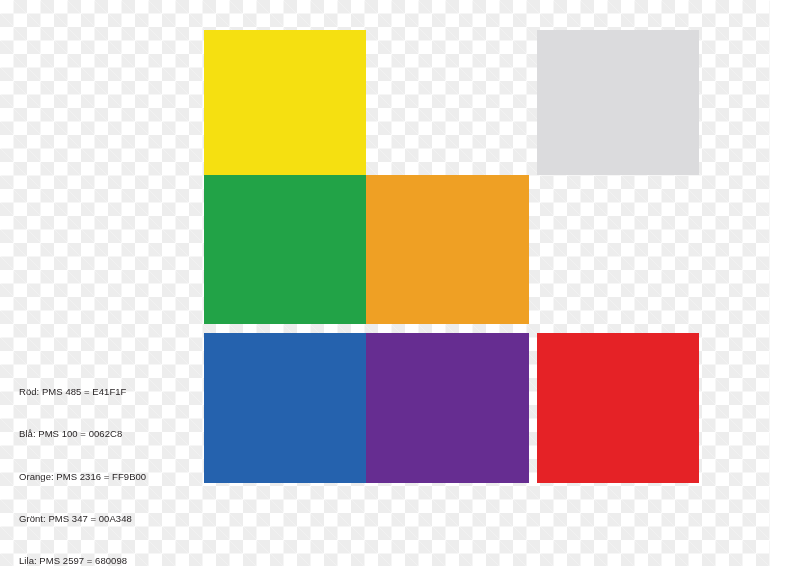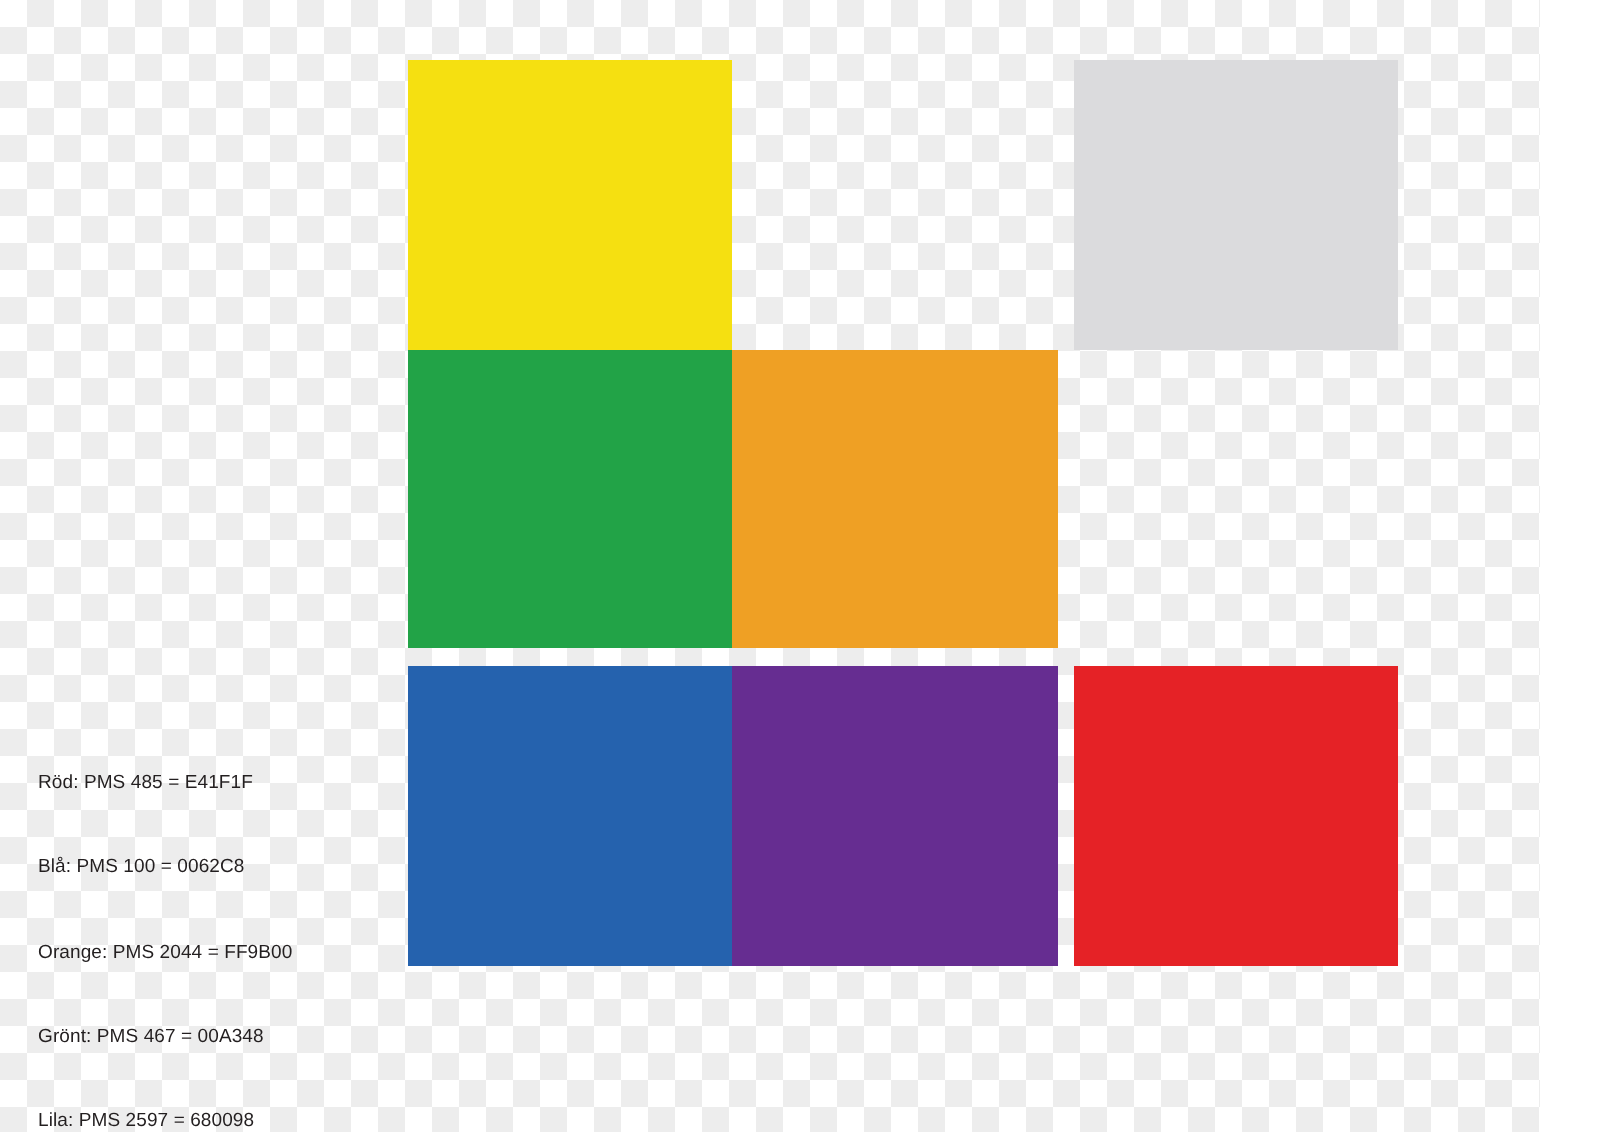--- a/index.html
+++ b/index.html
@@ -104,20 +104,20 @@
     </div>
     <div class="swatch-cell">
       <div class="swatch c3 r3" style="background-color: rgb(229, 34, 38);"></div>
     </div>
 
   </div>
 
   <div id="color-legend">
     <span class="legend-line">Röd: PMS 485 = E41F1F</span>
     <span class="legend-line">Blå: PMS 100 = 0062C8</span>
-    <span class="legend-line">Orange: PMS 2044 = FF9B00</span>
-    <span class="legend-line">Grönt: PMS 467 = 00A348</span>
+    <span class="legend-line">Orange: PMS 2316 = FF9B00</span>
+    <span class="legend-line">Grönt: PMS 347 = 00A348</span>
     <span class="legend-line">Lila: PMS 2597 = 680098</span>
     
     
   </div>
 
 </div>
 
 </body></html>

